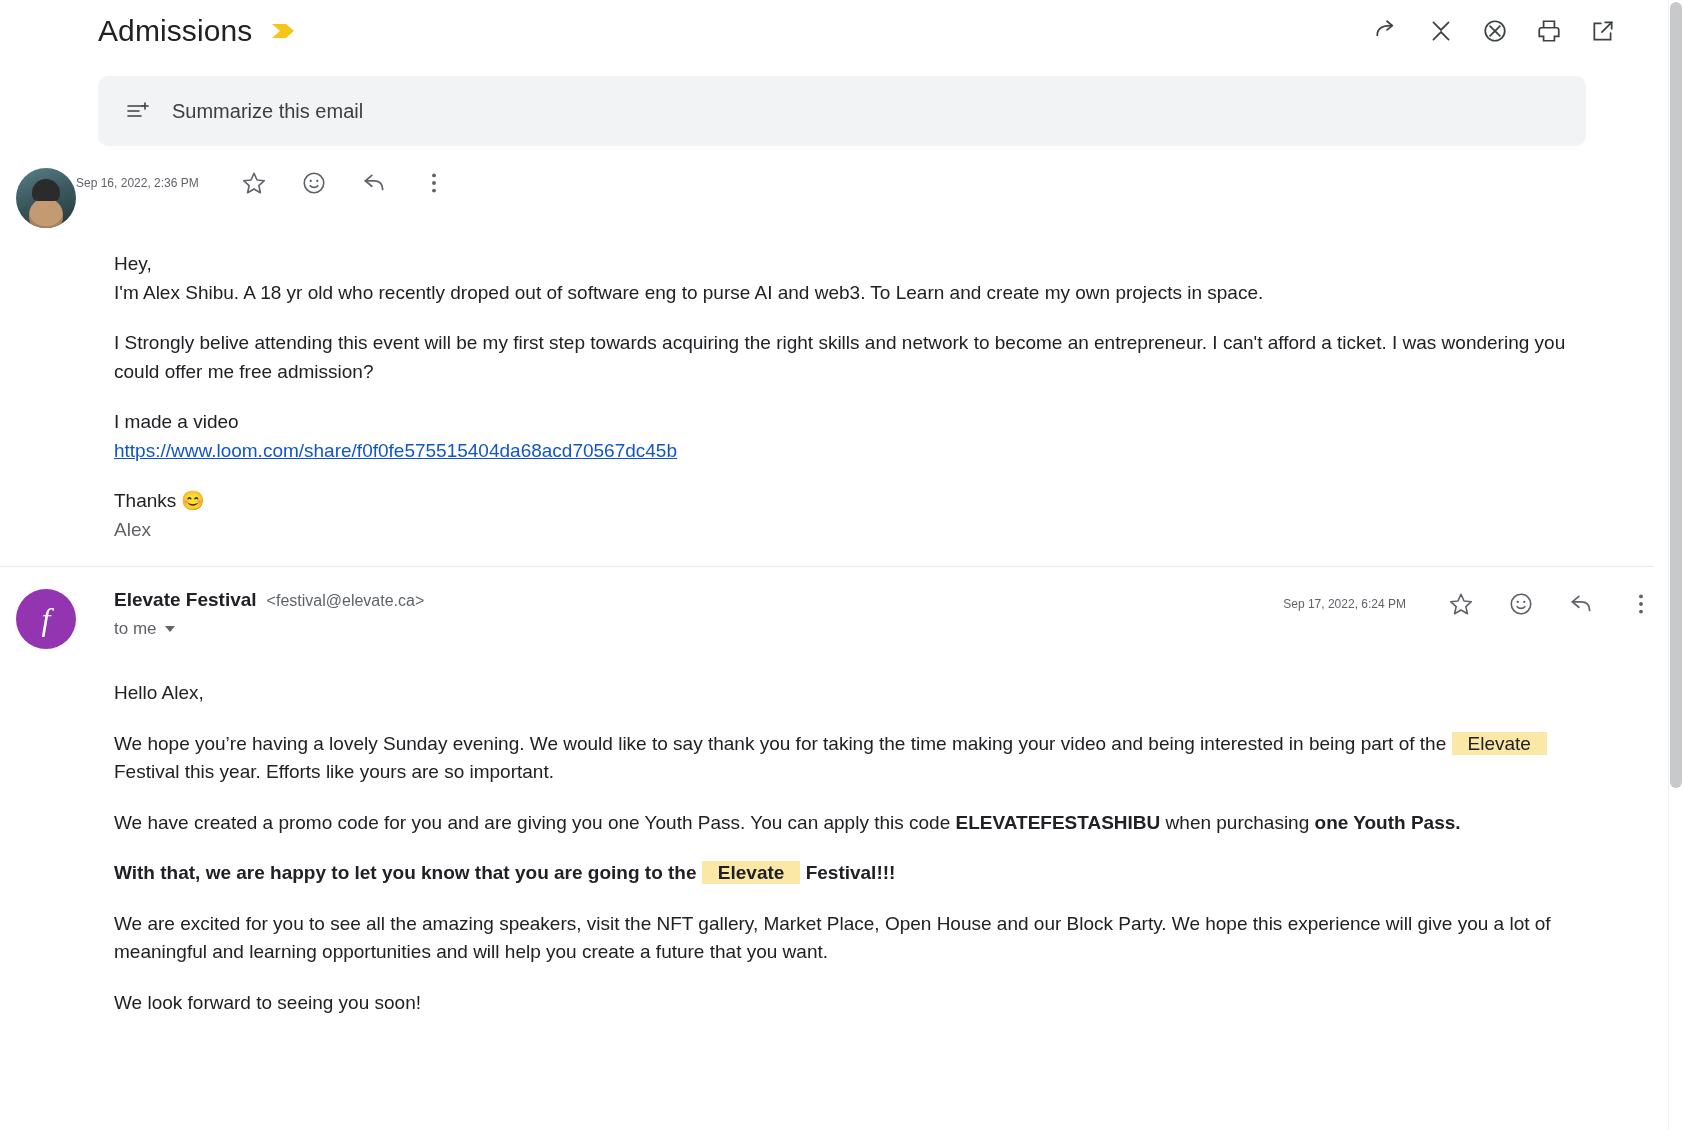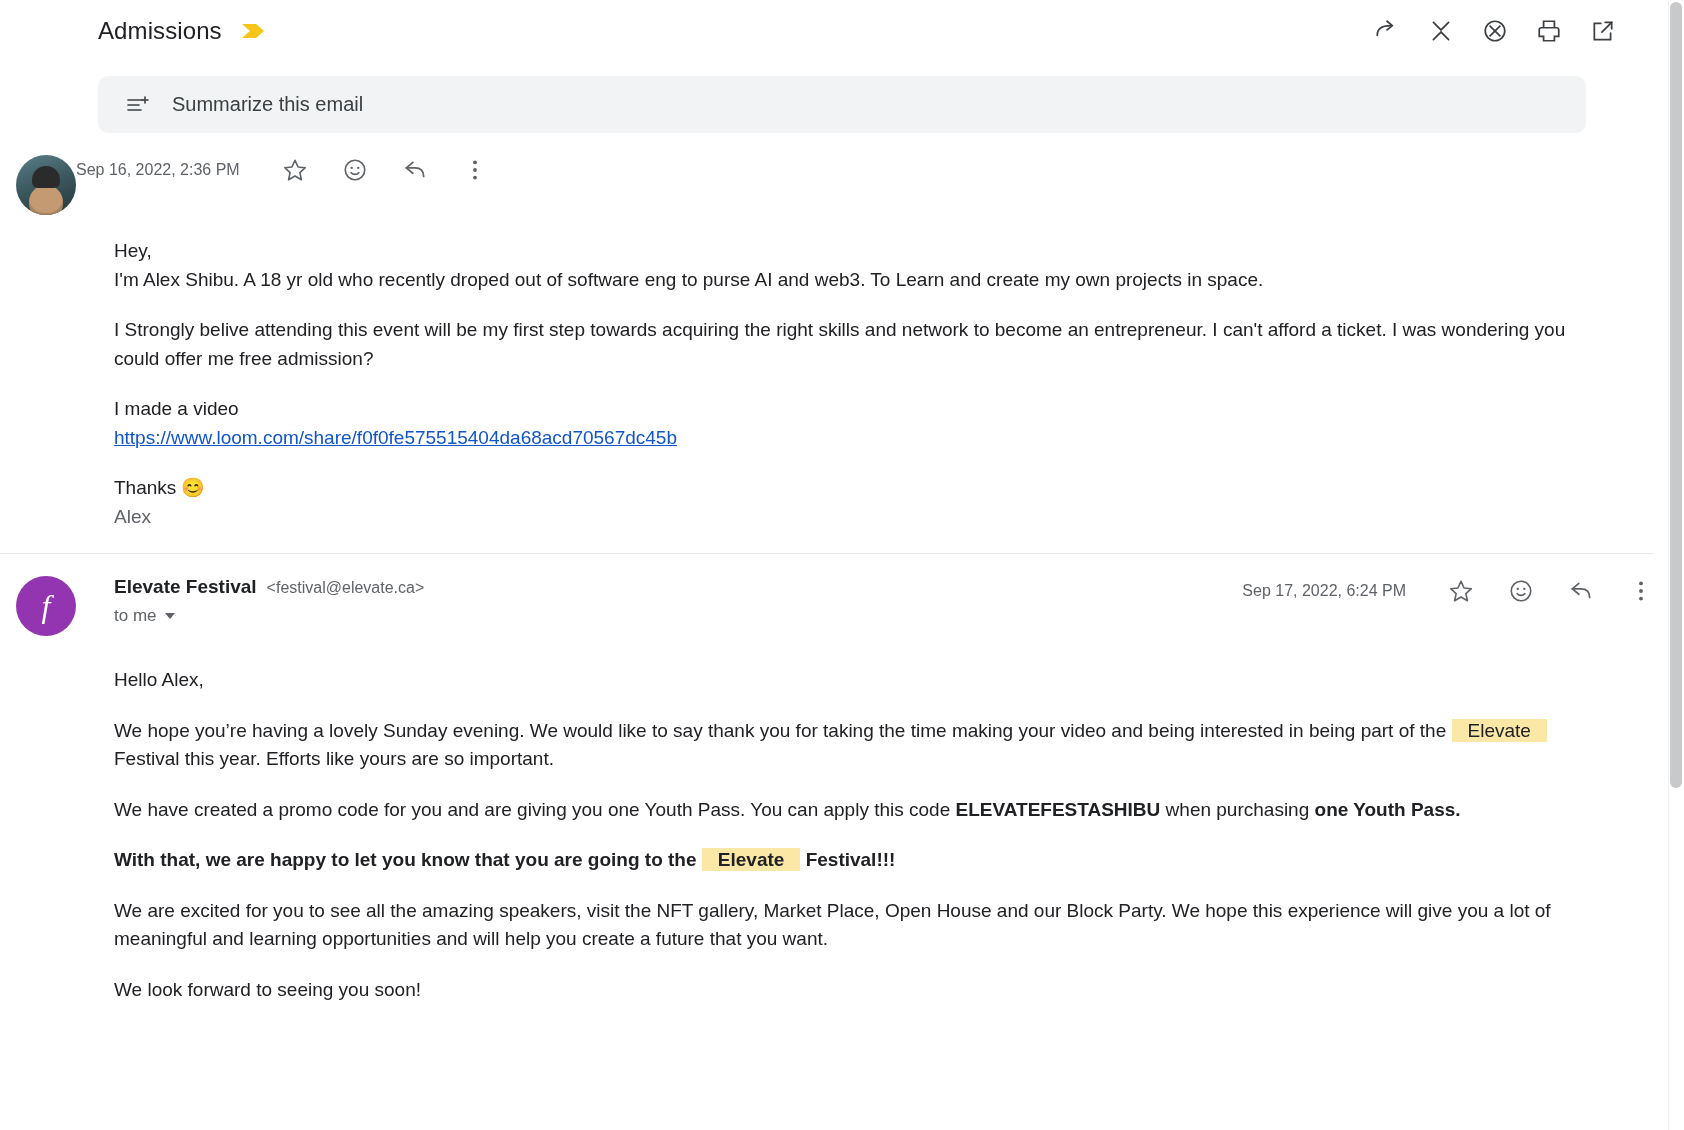--- a/index.html
+++ b/index.html
@@ -20,21 +20,21 @@
   }
 
   
   .header {
     display: flex;
     align-items: center;
     padding: 0 30px 0 98px;
     height: 62px;
   }
   .subject {
-    font-size: 24px;
+    font-size: 30px;
     font-weight: 400;
     color: #202124;
     letter-spacing: 0.1px;
     line-height: 1;
     white-space: nowrap;
   }
   .label-chip {
     margin-left: 18px;
     display: inline-flex;
     align-items: center;
@@ -52,21 +52,21 @@
     align-items: center;
     justify-content: center;
     color: #3c4043;
     cursor: pointer;
   }
   .hicon svg { display: block; }
 
   
   .summarize {
     margin: 14px 98px 0 98px;
-    height: 57px;
+    height: 70px;
     background: #f1f3f4;
     border-radius: 10px;
     display: flex;
     align-items: center;
     padding-left: 28px;
     gap: 22px;
     cursor: pointer;
   }
   .summarize .lines-icon { color: #3c4043; display: flex; }
   .summarize .text {
@@ -159,21 +159,21 @@
     display: inline-block;
   }
   .msg-meta {
     display: flex;
     align-items: center;
     gap: 34px;
     padding-top: 2px;
     white-space: nowrap;
   }
   .msg-date {
-    font-size: 16px;
+    font-size: 12px;
     color: #5f6368;
     margin-right: 8px;
   }
   .micon {
     color: #5f6368;
     width: 26px; height: 26px;
     display: inline-flex;
     align-items: center;
     justify-content: center;
     cursor: pointer;

